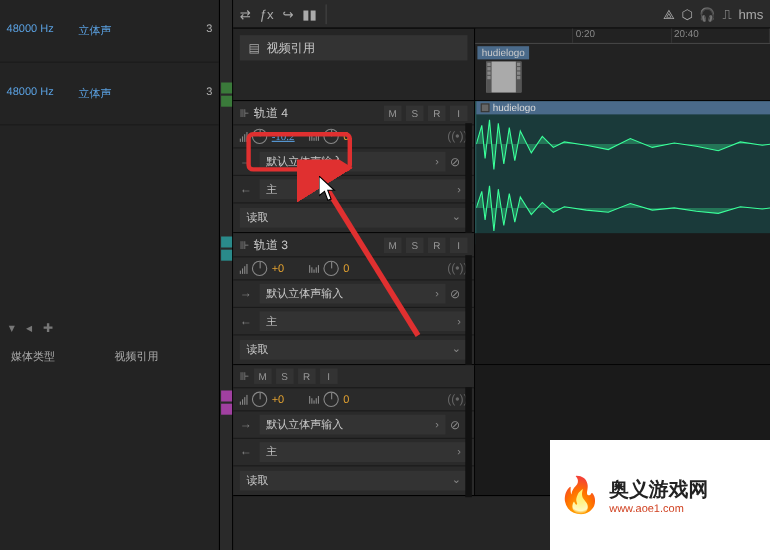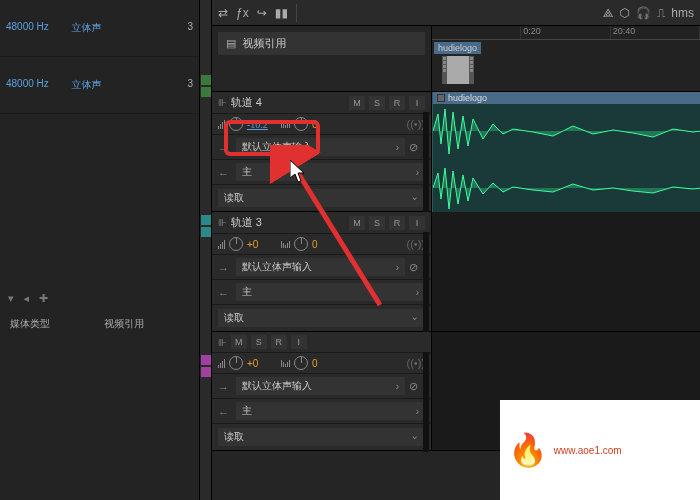--- a/index.html
+++ b/index.html
@@ -360,15 +360,16 @@
   <line x1="110" y1="160" x2="20" y2="15" stroke="#e03030" stroke-width="5" marker-end="url(#ah)"></line>
 </svg>
 
 <svg style="position:absolute; left:290px; top:160px; z-index:52;" width="18" height="24">
   <path d="M0,0 L0,18 L5,14 L8,22 L11,21 L8,13 L14,13 Z" fill="#fff" stroke="#000" stroke-width="1"></path>
 </svg>
 
 <div class="watermark">
   <span class="wm-logo">🔥</span>
   <div class="wm-text">
+    <div class="wm-t1">奥义游戏网</div>
     <div class="wm-t2">www.aoe1.com</div>
   </div>
 </div>
 
 </body></html>

